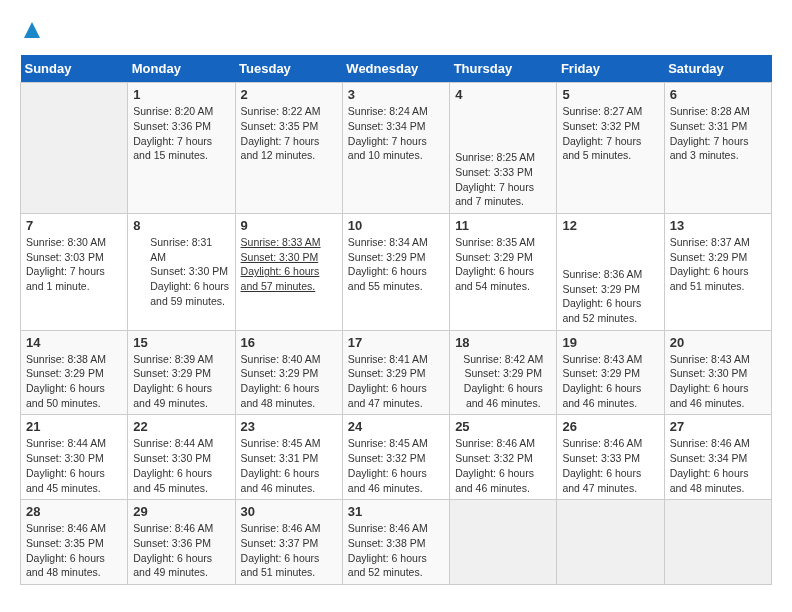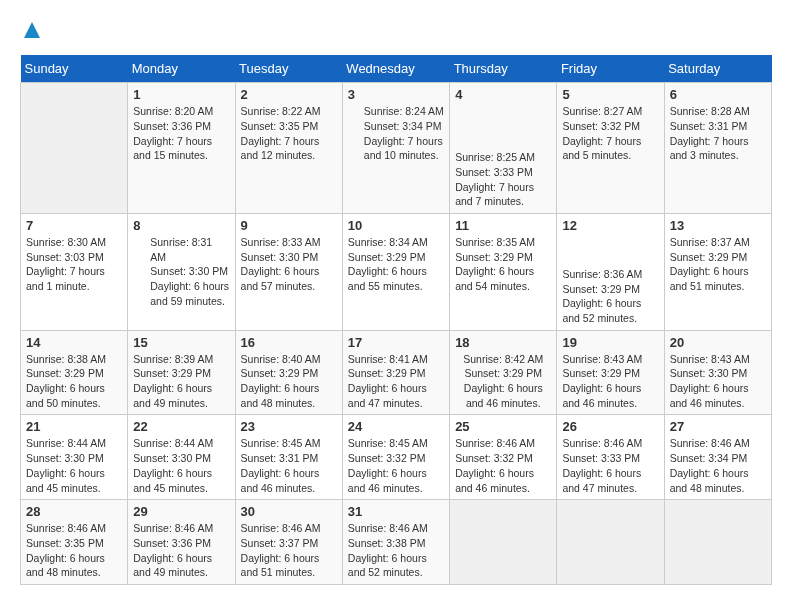--- a/index.html
+++ b/index.html
@@ -46,21 +46,21 @@
       width: 100%;
       border-collapse: collapse;
       font-size: 11px;
     }
     thead tr th {
       background-color: #1565c0;
       color: #fff;
       padding: 6px 4px;
       text-align: left;
       font-size: 13px;
-      font-weight: normal;
+      font-weight: bold;
     }
     tbody tr td {
       border: 1px solid #ccc;
       vertical-align: top;
       padding: 4px 5px;
       min-height: 80px;
       width: 14.28%;
     }
     tbody tr:nth-child(odd) td {
       background-color: #f9f9f9;
@@ -126,21 +126,21 @@
         </td>
         <td>
           <span class="day-number">2</span>
           <div class="day-info" style="white-space: pre-line;">Sunrise: 8:22 AM
 Sunset: 3:35 PM
 Daylight: 7 hours
 and 12 minutes.</div>
         </td>
         <td>
           <span class="day-number">3</span>
-          <div class="day-info" style="white-space: pre-line; margin-left: 16px;">Sunrise: 8:24 AM
+          <div class="day-info" style="white-space: pre-line;">Sunrise: 8:24 AM
 Sunset: 3:34 PM
 Daylight: 7 hours
 and 10 minutes.</div>
         </td>
         <td>
           <span class="day-number">4</span>
           <div class="day-info" style="white-space: pre-line; margin-top: 48px;">Sunrise: 8:25 AM
 Sunset: 3:33 PM
 Daylight: 7 hours
 and 7 minutes.</div>
@@ -170,21 +170,21 @@
         </td>
         <td>
           <span class="day-number">8</span>
           <div class="day-info" style="white-space: pre-line; margin-left: 17px;">Sunrise: 8:31 AM
 Sunset: 3:30 PM
 Daylight: 6 hours
 and 59 minutes.</div>
         </td>
         <td>
           <span class="day-number">9</span>
-          <div class="day-info" style="white-space: pre-line;">Sunrise: 8:33 AM
+          <div class="day-info" style="white-space: pre-line; text-decoration: underline;">Sunrise: 8:33 AM
 Sunset: 3:30 PM
 Daylight: 6 hours
 and 57 minutes.</div>
         </td>
         <td>
           <span class="day-number">10</span>
           <div class="day-info" style="white-space: pre-line;">Sunrise: 8:34 AM
 Sunset: 3:29 PM
 Daylight: 6 hours
 and 55 minutes.</div>

